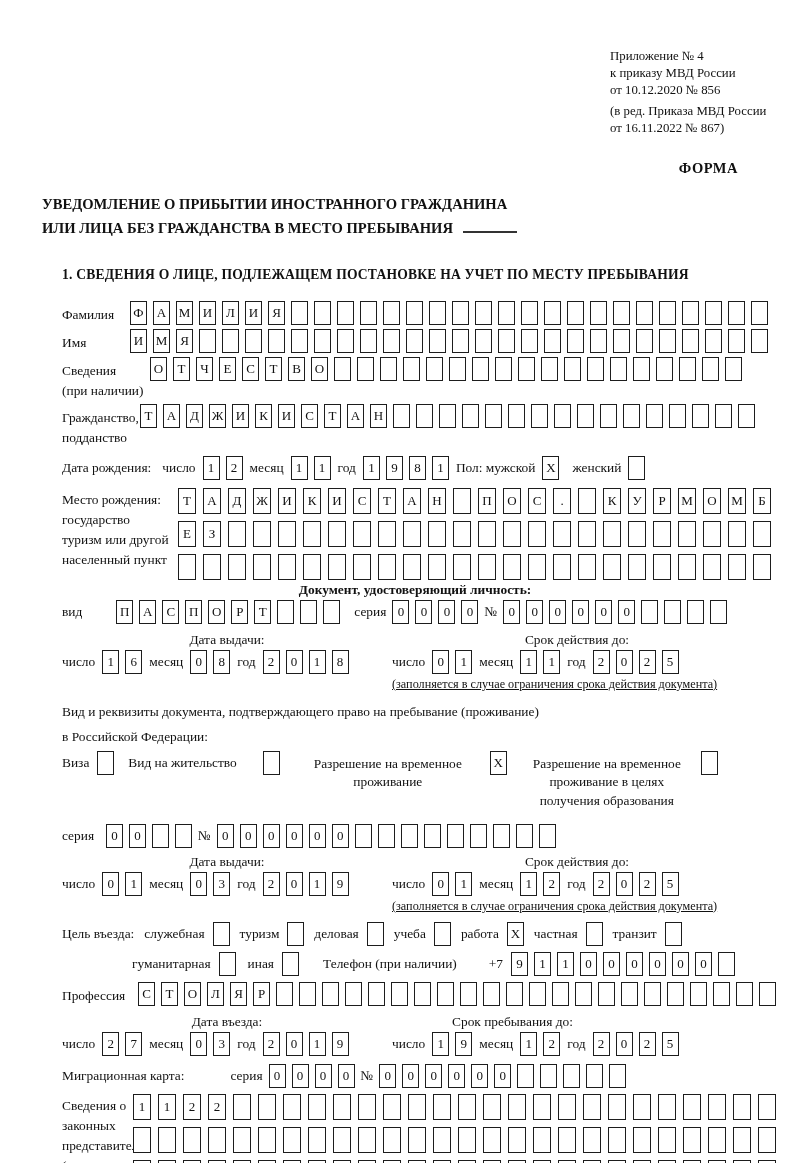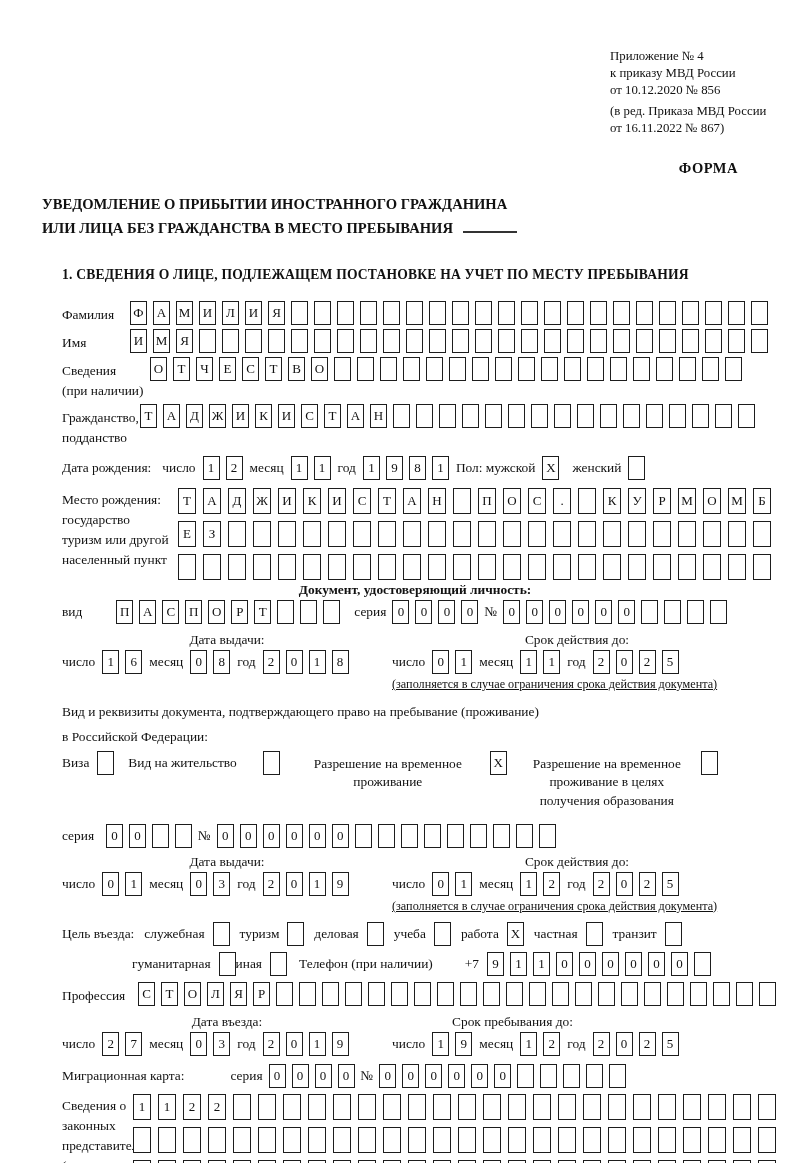--- a/index.html
+++ b/index.html
@@ -586,21 +586,21 @@
         </span>
     </div>
     <div class="opt">
       <span class="t">транзит</span>
       <span class="cells">
           <div class="cell"></div>
         </span>
     </div>
   </div>
 
-  <div class="row mt6" style="gap:0;padding-left:70px">
+  <div class="row mt6" style="gap:12px;padding-left:70px">
     <div class="opt">
       <span class="t">гуманитарная</span>
       <span class="cells">
           <div class="cell"></div>
         </span>
     </div>
     <div class="opt">
       <span class="t">иная</span>
       <span class="cells">
           <div class="cell"></div>

